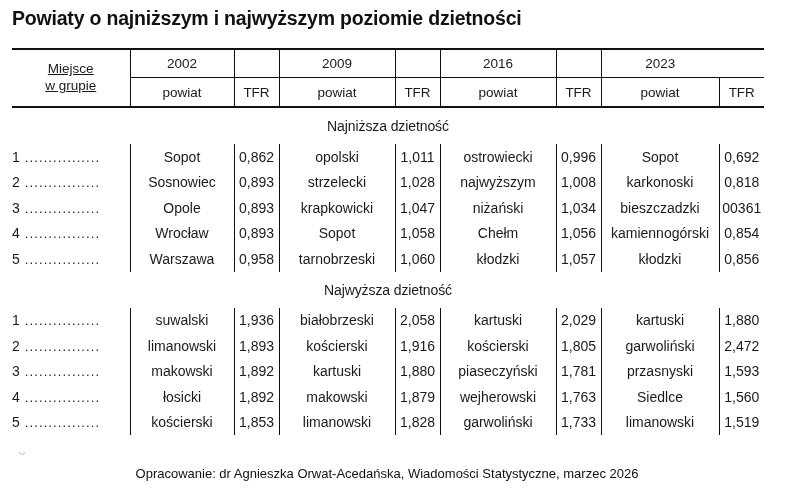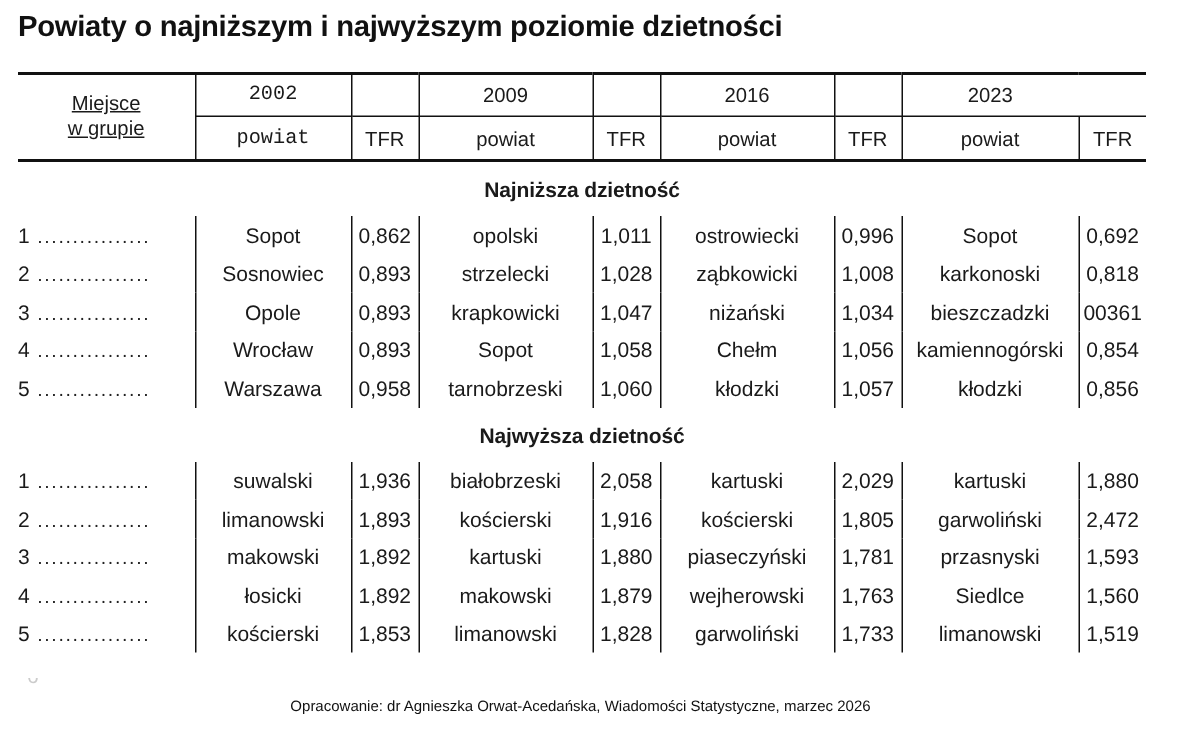--- a/index.html
+++ b/index.html
@@ -85,36 +85,36 @@
     height: 27px;
     text-align: center;
     font-size: 13.5px;
   }
   tr.hdr-sub td {
     height: 28px;
     text-align: center;
     font-size: 13.5px;
   }
 
-  td.vline-l { border-left: 1.6px solid #111; font-family: Liberation Mono, monospace; }
+  td.vline-l { border-left: 1.6px solid #111; }
   td.vline-r { border-right: 1.6px solid #111; }
   td.hline-b { border-bottom: 1.3px solid #111; }
 
   .rank-head {
     text-align: center;
     font-size: 13.5px;
     line-height: 1.25;
     text-decoration: underline;
   }
 
   
   tr.section-head td {
     height: 36px;
     text-align: center;
-    font-weight: bold;
+    font-weight: normal;
     font-size: 14px;
     vertical-align: middle;
     letter-spacing: -0.1px;
   }
 
   
   tr.drow td {
     height: 25.5px;
     font-size: 14px;
   }
@@ -167,21 +167,21 @@
   }
 
   
   .footer {
     position: absolute;
     left: 0;
     right: 0;
     top: 466px;
     text-align: center;
     padding-right: 14px;
-    font-size: 10px;
+    font-size: 13px;
     color: #111;
     white-space: nowrap;
   }
 </style>
 </head>
 <body>
 
 <div class="page">
 
   <div class="title">Powiaty o najniższym i najwyższym poziomie dzietności</div>
@@ -250,21 +250,21 @@
             <td class="tfr-cell sep">0,996</td>
             <td class="pow-cell sep">Sopot</td>
             <td class="tfr-cell sep">0,692</td>
           </tr>
           <tr class="drow">
             <td class="rank-cell"><span class="num">2</span><span class="dots">................</span></td>
             <td class="pow-cell sep">Sosnowiec</td>
             <td class="tfr-cell sep">0,893</td>
             <td class="pow-cell sep">strzelecki</td>
             <td class="tfr-cell sep">1,028</td>
-            <td class="pow-cell sep">ząbkowicki</td>
+            <td class="pow-cell sep">najwyższym</td>
             <td class="tfr-cell sep">1,008</td>
             <td class="pow-cell sep">karkonoski</td>
             <td class="tfr-cell sep">0,818</td>
           </tr>
           <tr class="drow">
             <td class="rank-cell"><span class="num">3</span><span class="dots">................</span></td>
             <td class="pow-cell sep">Opole</td>
             <td class="tfr-cell sep">0,893</td>
             <td class="pow-cell sep">krapkowicki</td>
             <td class="tfr-cell sep">1,047</td>

